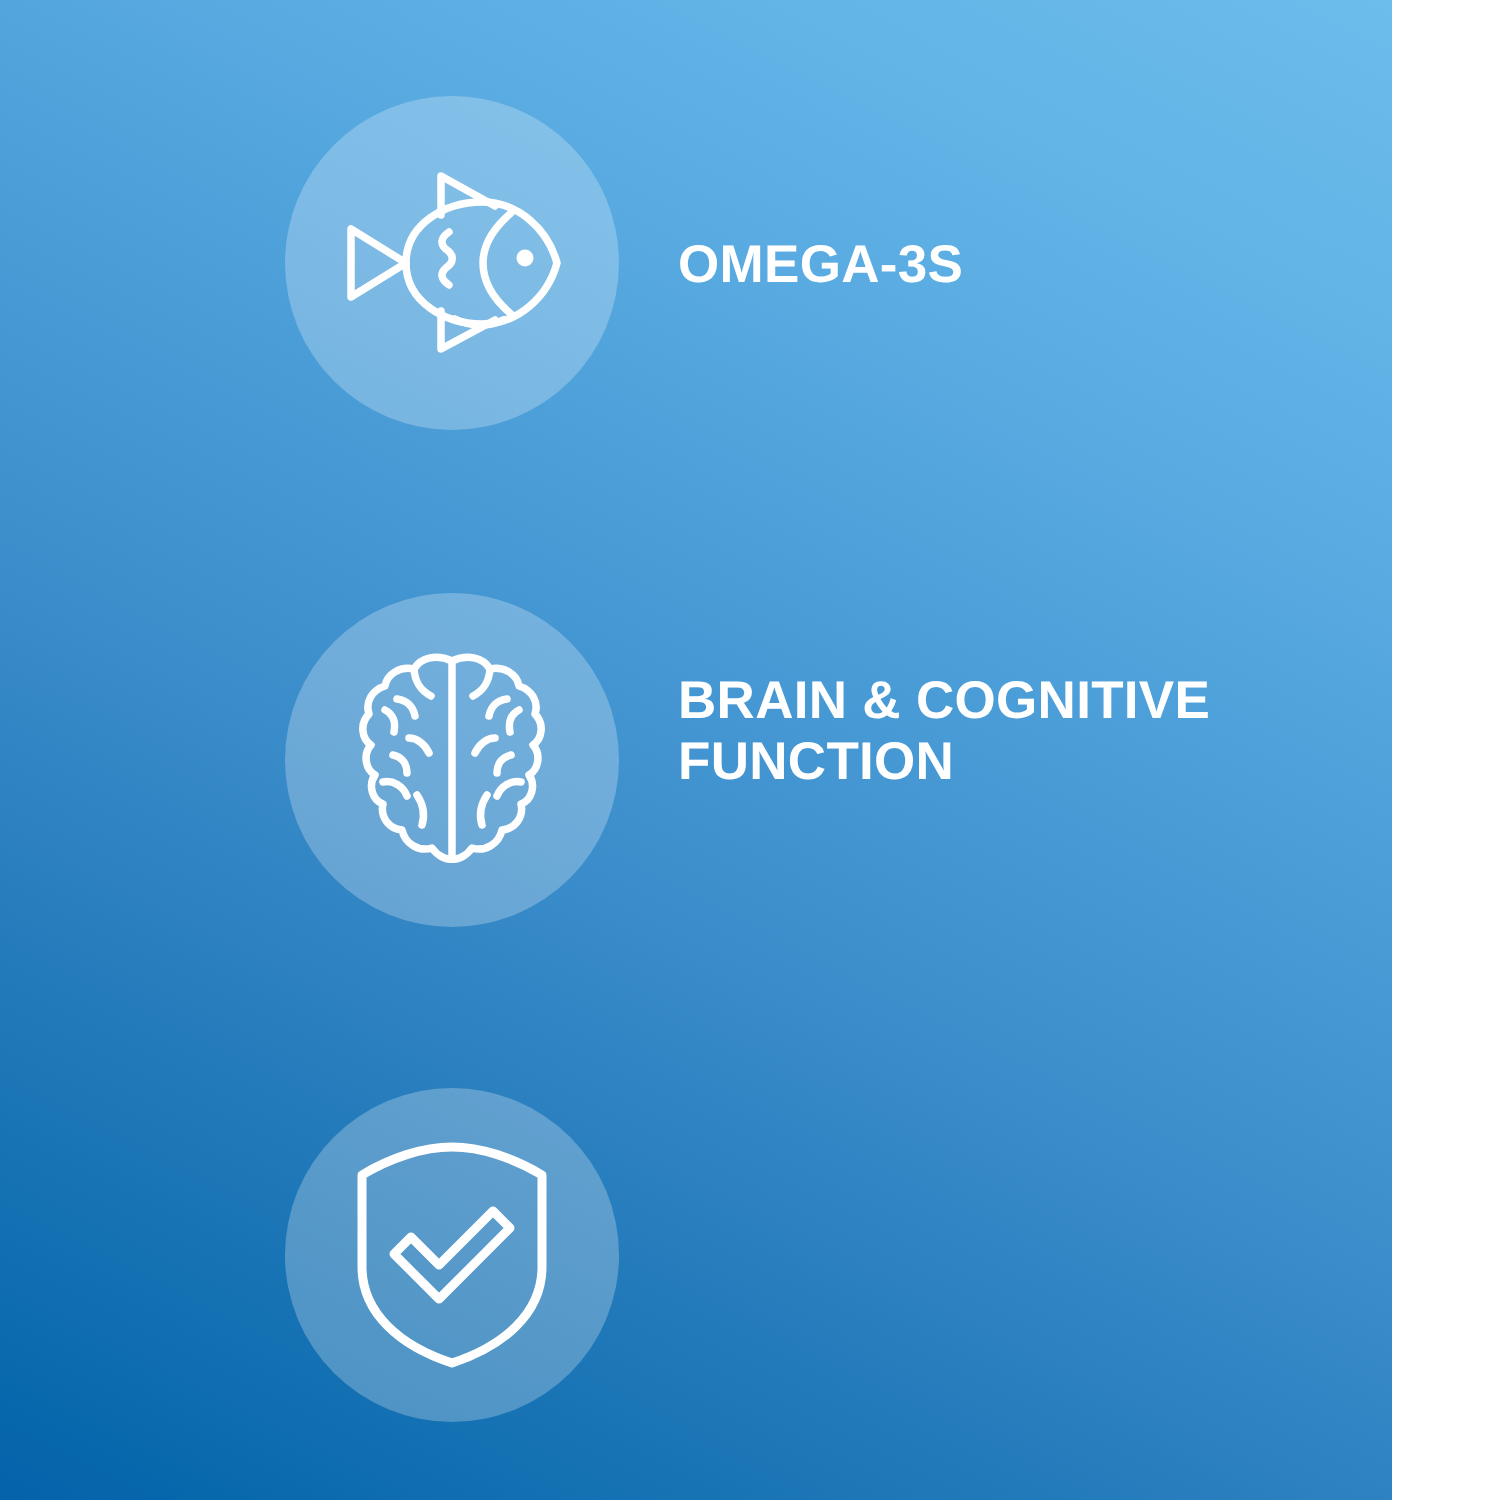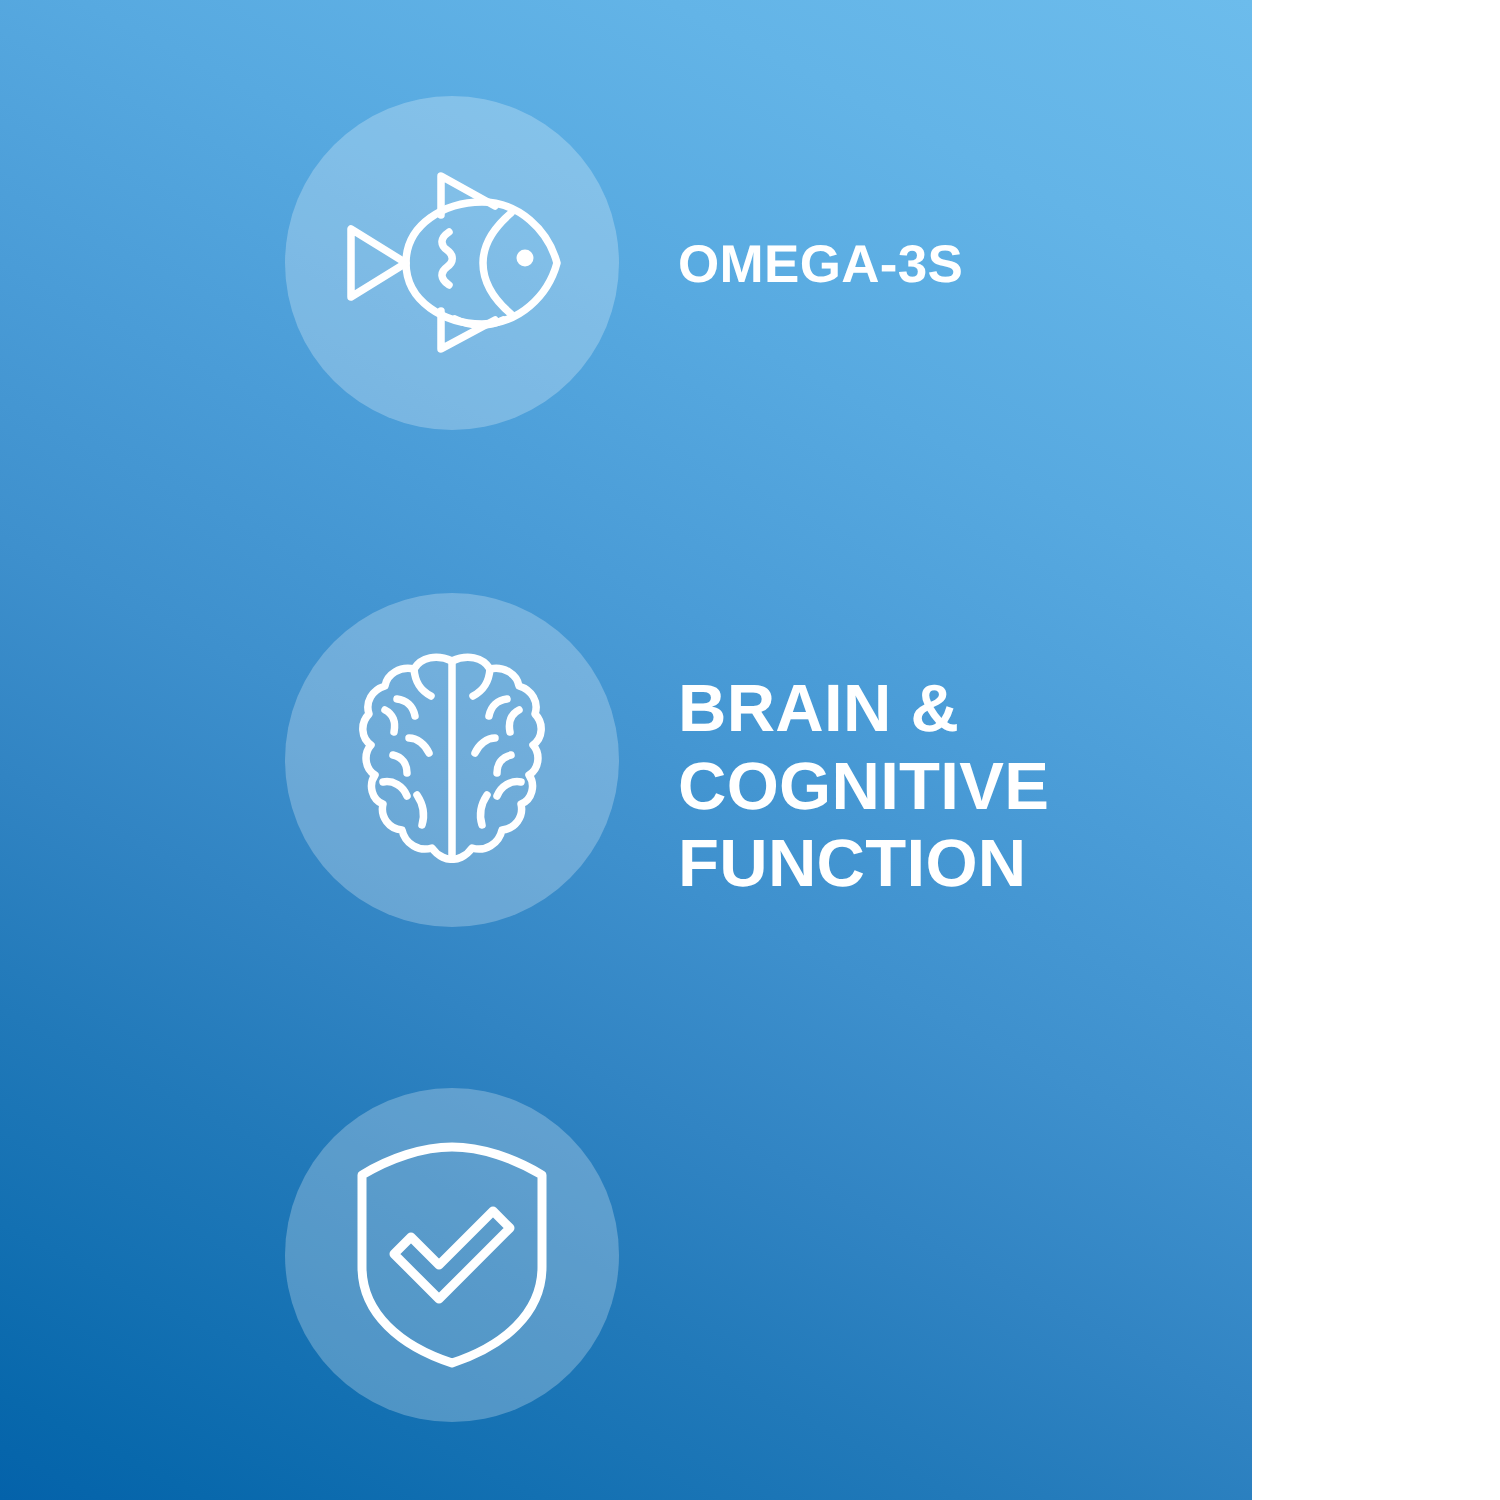--- a/index.html
+++ b/index.html
@@ -4,21 +4,21 @@
 <title>Supplement Benefits Infographic</title>
 <style>
   html, body {
     margin: 0;
     padding: 0;
     background: #ffffff;
   }
 
   #canvas {
     position: relative;
-    width: 1252px;
+    width: 1392px;
     height: 1500px;
     overflow: hidden;
     font-family: "Liberation Sans", sans-serif;
     
     background-color: #3f8fcc;
     background-image: linear-gradient(207deg,
         #6cbcec 0%,
         #63b4e7 14%,
         #57a9e0 28%,
         #4a9cd7 42%,
@@ -48,21 +48,21 @@
     position: absolute;
     color: #ffffff;
     font-weight: 700;
     letter-spacing: 0.3px;
     line-height: 1.16;
     white-space: pre-line;
     text-rendering: geometricPrecision;
   }
 
   .label.lbl-1 { font-size: 53px; }
-  .label.lbl-2 { font-size: 67px; }
+  .label.lbl-2 { font-size: 53px; }
   .label.lbl-3 { font-size: 53px; }
 </style>
 </head>
 <body>
 
 <div id="canvas">
 
   <div class="icon-circle" style="left:285px; top:96px; width:334px; height:334px;">
     <span>
       <svg width="218" height="150" viewBox="0 0 218 150" fill="none" stroke="#ffffff" stroke-width="7.5" stroke-linecap="round" stroke-linejoin="round">

